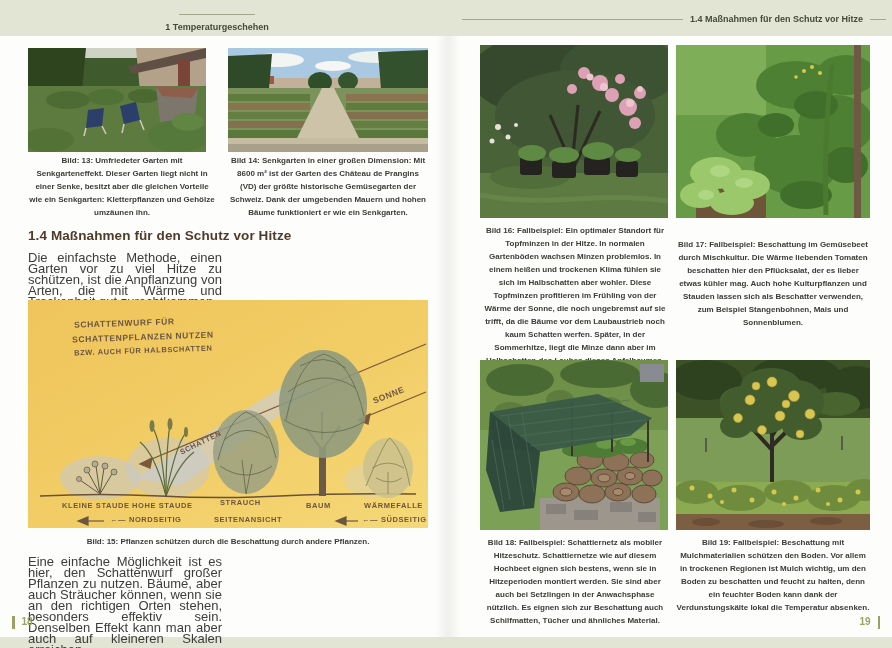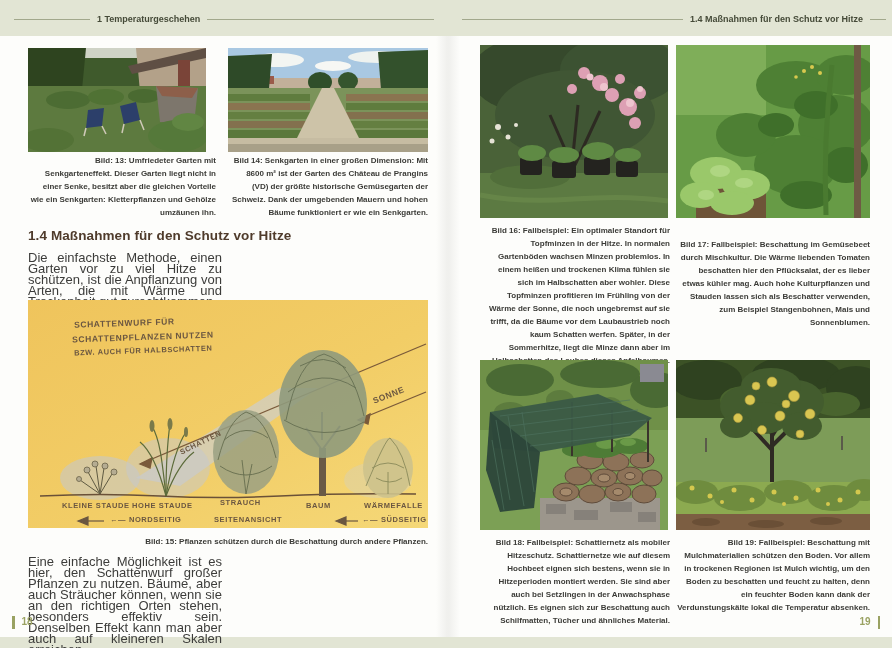--- a/index.html
+++ b/index.html
@@ -5,25 +5,25 @@
   html,body{margin:0;padding:0;background:#888;}
   #spread{position:relative;width:892px;height:648px;background:#fdfdfb;overflow:hidden;
           font-family:"Liberation Sans",sans-serif;}
   .band{position:absolute;left:0;right:0;background:#e2e5d4;}
   .band.top{top:0;height:36px;}
   .band.bottom{bottom:0;height:11px;}
   .fold{position:absolute;top:36px;bottom:11px;left:436px;width:24px;
         background:linear-gradient(90deg,rgba(90,90,80,0) 0%,rgba(90,90,80,.08) 45%,rgba(90,90,80,.08) 55%,rgba(90,90,80,0) 100%);}
   .hdr{position:absolute;top:14px;display:flex;align-items:center;gap:7px;font-size:9px;font-weight:bold;color:#454a38;}
   .hdr .rule{height:1px;background:#a2a88c;}
-  .hdr.left{left:14px;width:420px;}
+  .hdr.left{left:7px;width:420px;flex-direction:column;}
   .hdr.right{left:462px;width:424px;}
   .photo{position:absolute;overflow:hidden;background:#7a8a5a;}
   .photo svg{display:block;}
-  .caption{position:absolute;font-size:8px;line-height:13px;font-weight:bold;color:#3b3b37;text-align:right;}
+  .caption{position:absolute;font-size:8px;line-height:13px;font-weight:bold;color:#3b3b37;text-align:center;}
   .heading{position:absolute;font-size:13.5px;font-weight:bold;color:#4f3b2b;letter-spacing:.1px;}
   .col{position:absolute;width:194px;font-size:13px;line-height:11px;color:#3c3c3a;text-align:justify;}
   .pagenum{position:absolute;bottom:19px;display:flex;gap:7px;
            font-size:10px;font-weight:bold;color:#9aa262;}
   .pagenum .bar{width:2.5px;height:13px;background:#9aa262;}
   
   #drawing{position:absolute;left:28px;top:300px;width:400px;height:228px;}
   #drawing svg{position:absolute;left:0;top:0;}
   .hand{position:absolute;color:#6b5741;font-size:8.5px;font-weight:bold;letter-spacing:.6px;white-space:nowrap;}
   .hand.small{font-size:7.5px;}

